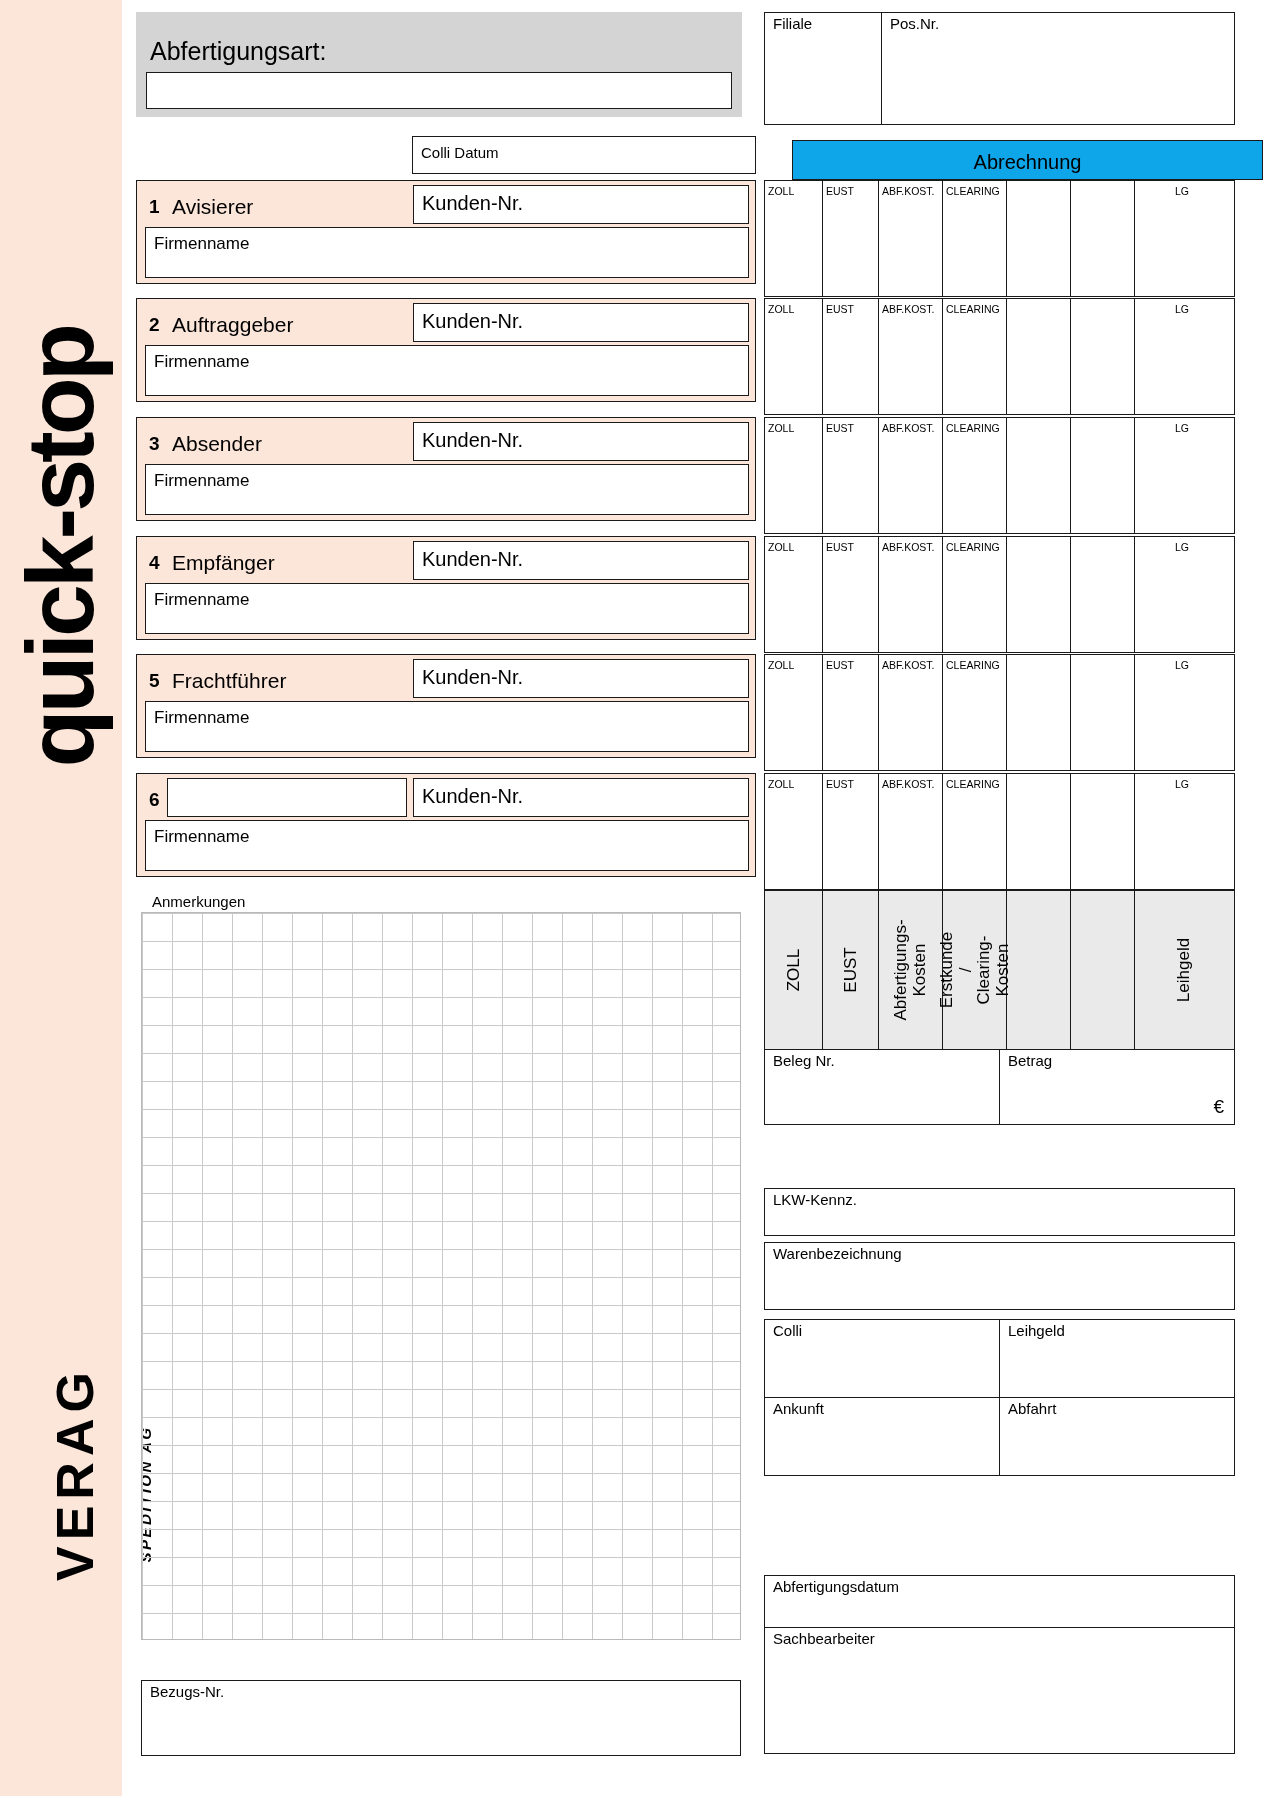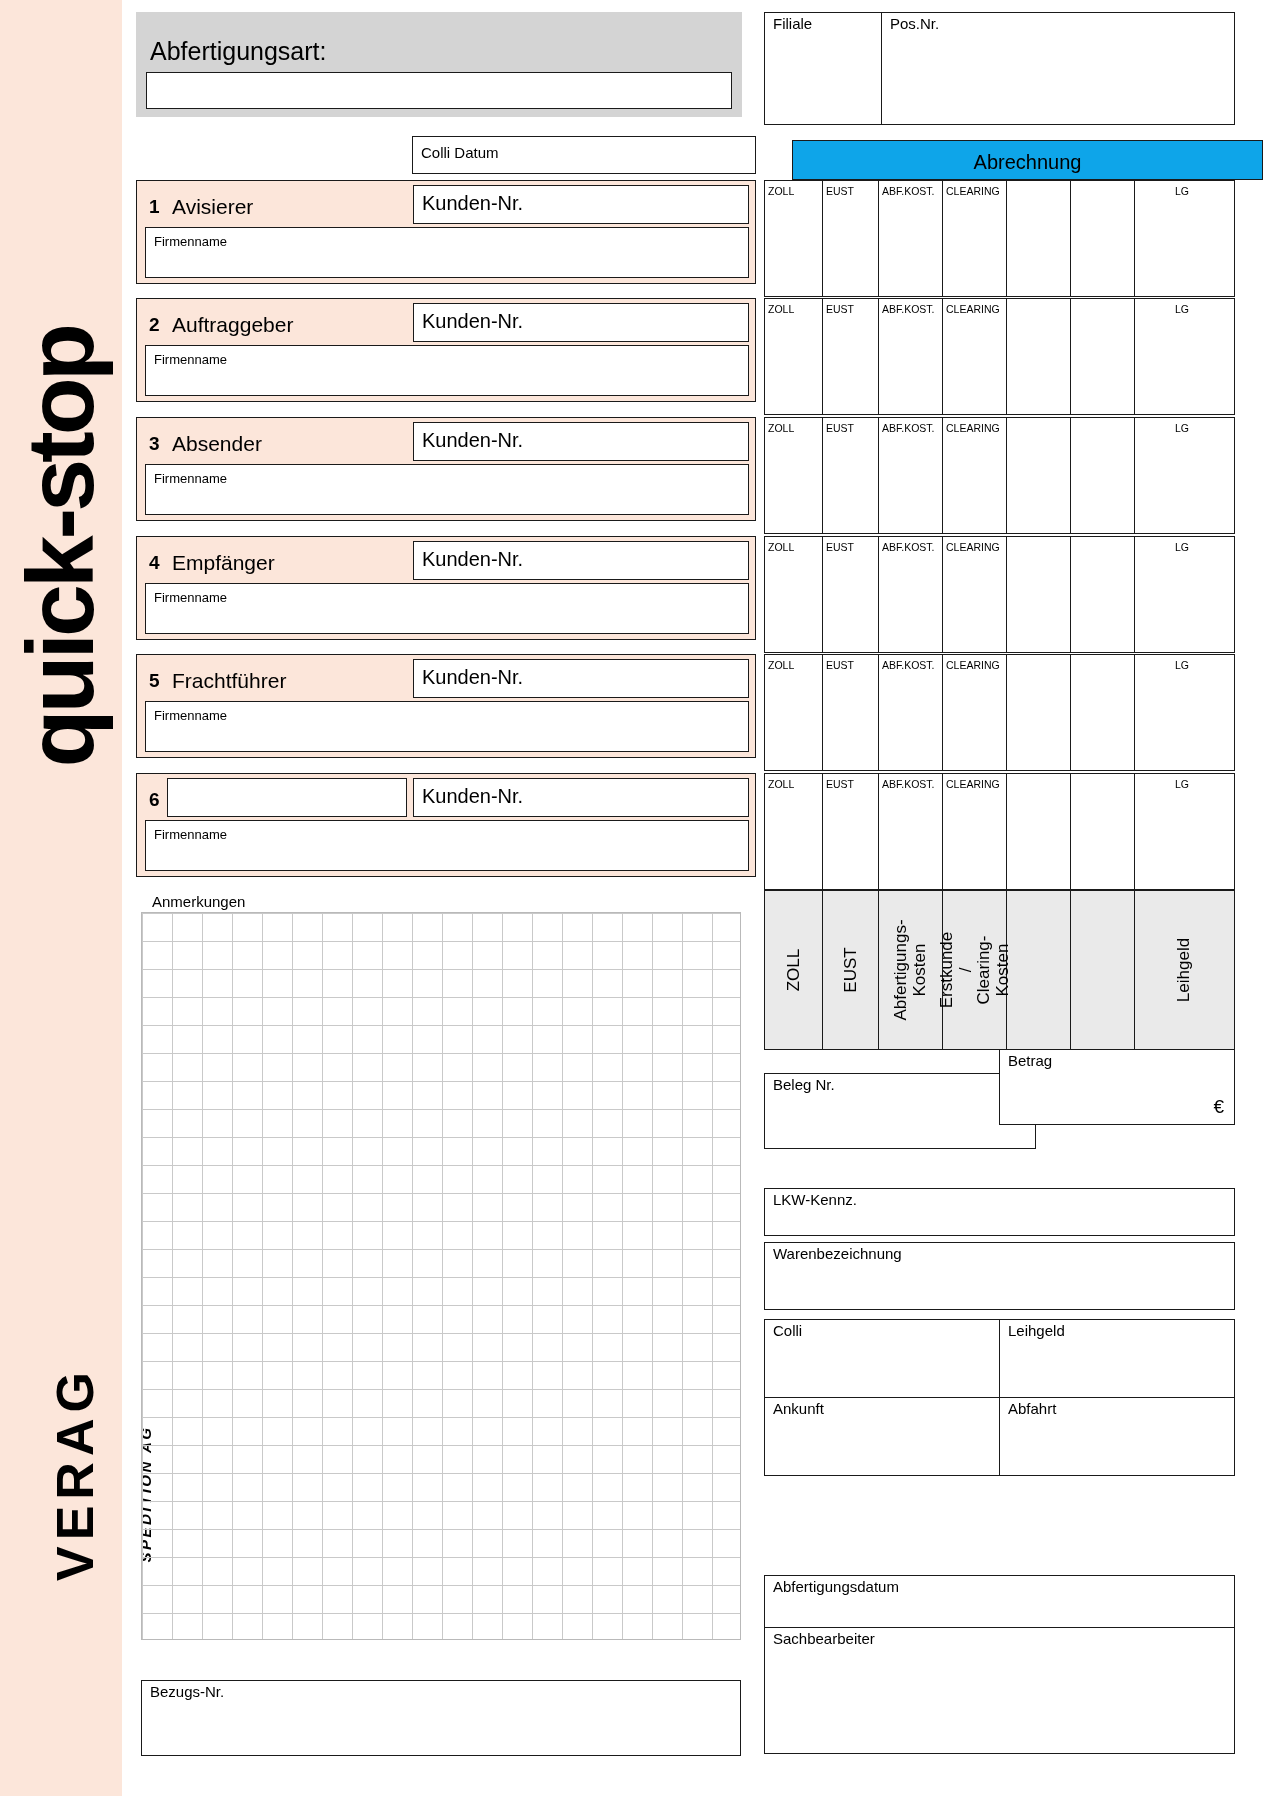--- a/index.html
+++ b/index.html
@@ -145,21 +145,21 @@
     width: 604px;
     height: 51px;
     background: #fff;
     border: 1.5px solid #1a1a1a;
     box-sizing: border-box;
   }
   .party .fbox span {
     position: absolute;
     left: 8px;
     top: 6px;
-    font-size: 13px;
+    font-size: 17px;
   }
   .party .blankname {
     position: absolute;
     left: 30px;
     top: 4px;
     width: 240px;
     height: 39px;
     background: #fff;
     border: 1.5px solid #1a1a1a;
     box-sizing: border-box;
@@ -253,21 +253,21 @@
     left: 50%;
     top: 50%;
     transform: translate(-50%,-50%) rotate(-90deg);
     font-size: 17px;
     white-space: nowrap;
     text-align: center;
     line-height: 1.1;
   }
 
   
-  #beleg { left: 764px; top: 1049px; width: 272px; height: 76px; margin-top: 24px; }
+  #beleg { left: 764px; top: 1049px; width: 272px; height: 76px; }
   #betrag { left: 999px; top: 1049px; width: 236px; height: 76px; }
   #betrag .eur {
     position: absolute;
     right: 10px; bottom: 6px;
     font-size: 19px;
   }
 
   
   #lkw { left: 764px; top: 1188px; width: 471px; height: 48px; }
   #ware { left: 764px; top: 1242px; width: 471px; height: 68px; }

